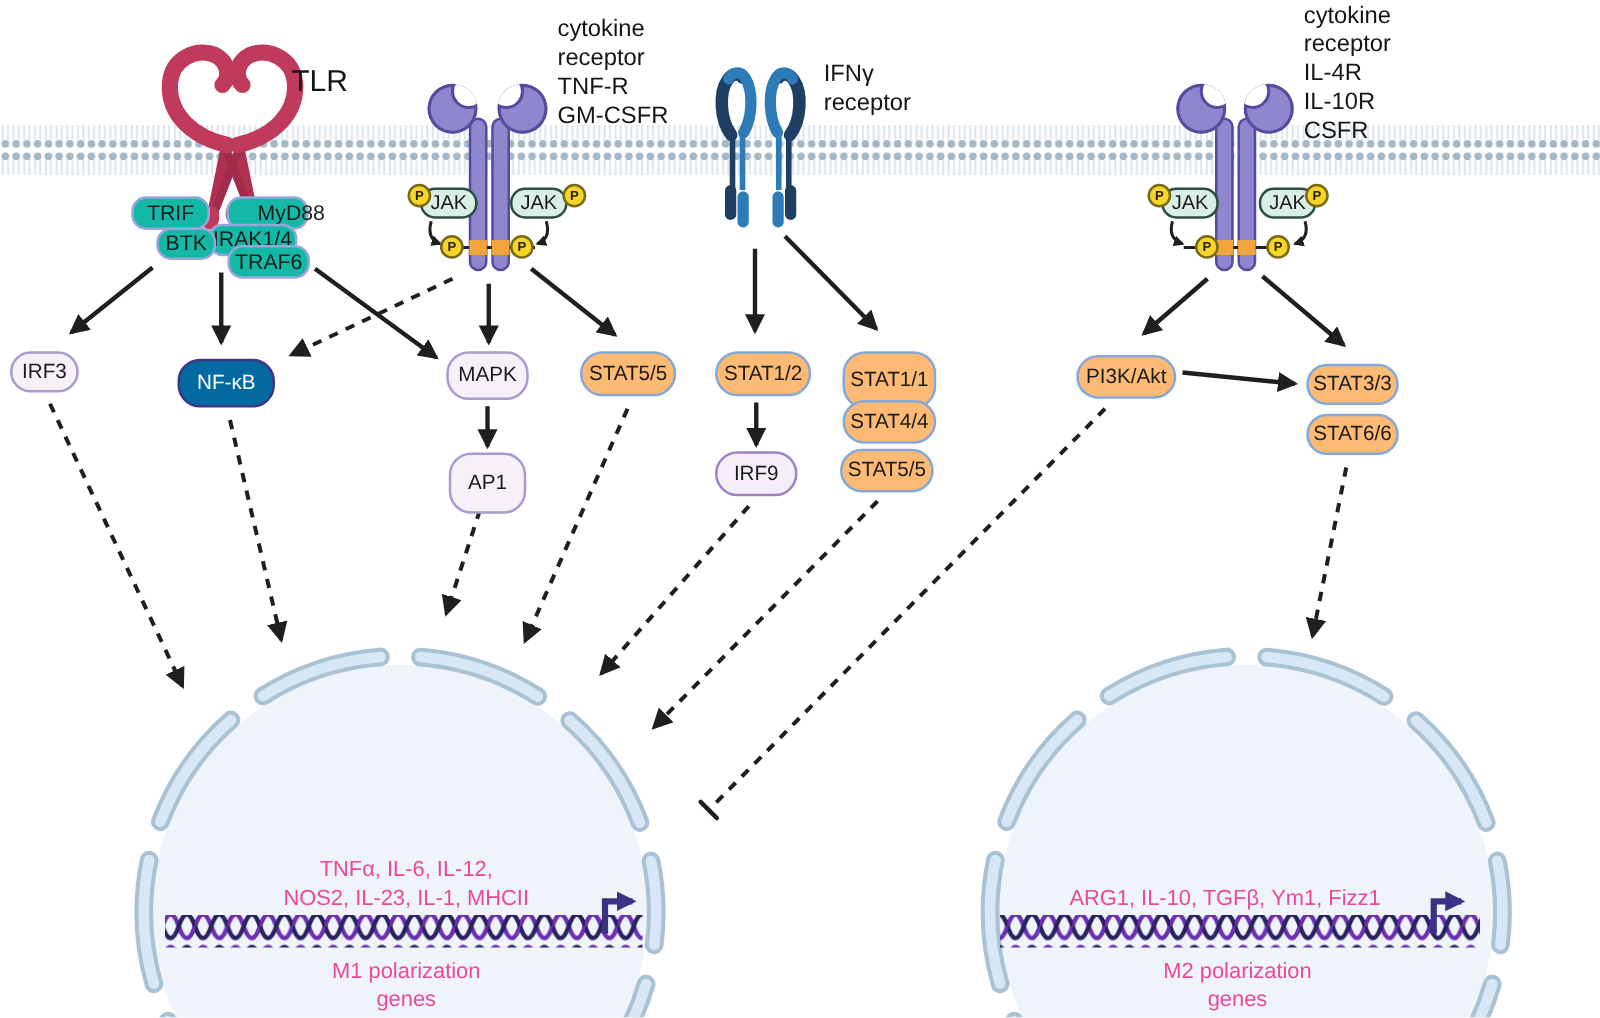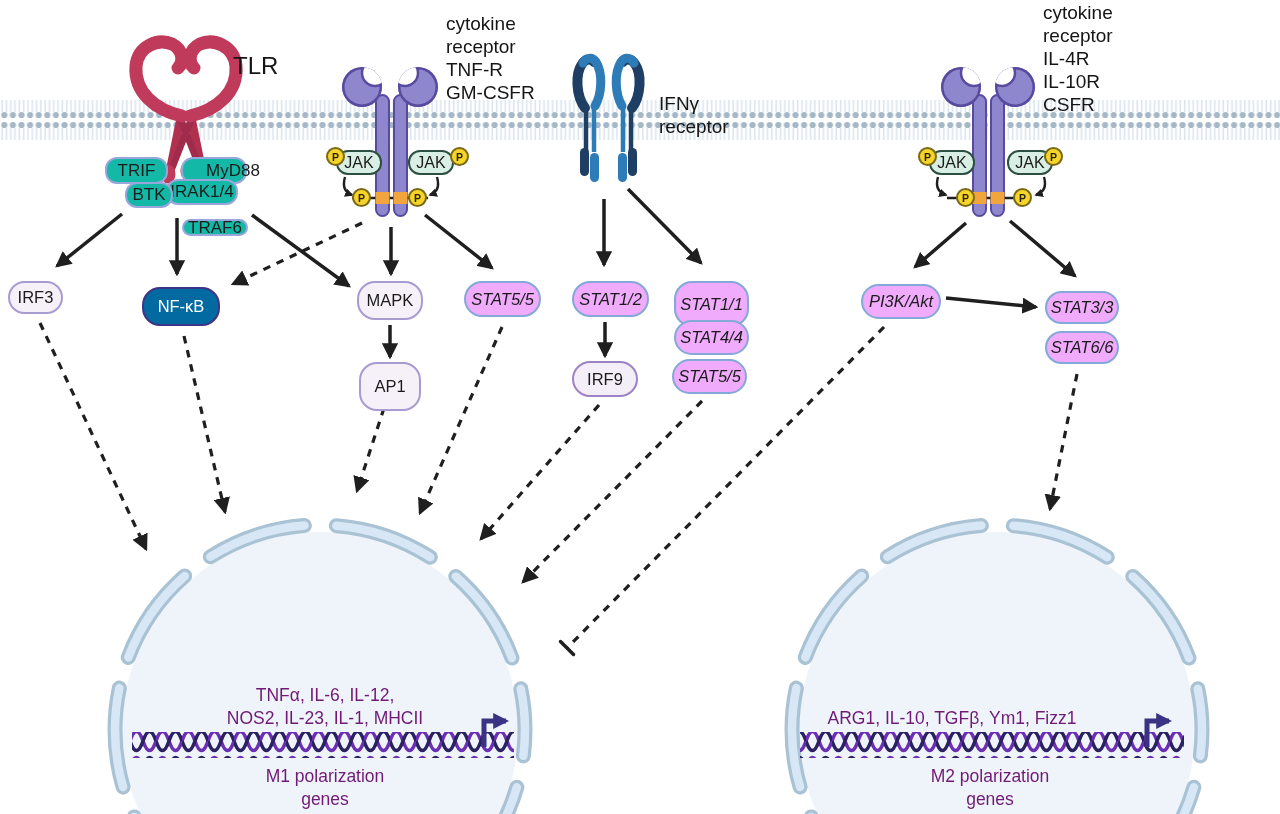--- a/index.html
+++ b/index.html
@@ -4,31 +4,31 @@
 <style>
   html,body{margin:0;padding:0;background:#fff;}
   .stage{position:relative;width:1280px;height:814px;background:#fff;overflow:hidden;
          font-family:"Liberation Sans",sans-serif;color:#1b1b1b;}
   .stage svg.base{position:absolute;left:0;top:0;z-index:1;}
   .lbl{position:absolute;z-index:3;white-space:pre-line;font-size:19px;line-height:23px;color:#151515;}
   .pill{position:absolute;z-index:3;display:flex;align-items:center;justify-content:center;
         font-size:16.5px;border-radius:18px;box-sizing:border-box;}
   .t-lav{background:#f6f1f9;border:2.5px solid #a89bd1;text-align:right;}
   .t-irf9{background:#f3eef8;border:2.5px solid #9d83c5;}
-  .t-blue{background:#f0abfc;border:2.5px solid #84a8d8;font-style:italic;}
+  .t-blue{background:#fdba74;border:2.5px solid #84a8d8;}
   .t-nfkb{background:#0369a1;border:2.5px solid #3d3585;color:#fff;}
   .adapter{position:absolute;z-index:3;display:flex;align-items:center;justify-content:center;
         font-size:17px;background:#14b8a6;border:2px solid #98a6dc;border-radius:12px;box-sizing:border-box;}
   .jak{position:absolute;z-index:3;display:flex;align-items:center;justify-content:center;
         font-size:16px;background:#d9efe6;border:2px solid #2c4f41;border-radius:12px;box-sizing:border-box;}
   .pcirc{position:absolute;z-index:4;width:19px;height:19px;border-radius:50%;background:#f6d42a;
         border:2px solid #7a6a15;display:flex;align-items:center;justify-content:center;
         font-size:10.5px;font-weight:bold;color:#26220a;box-sizing:border-box;}
   .nuctext{position:absolute;z-index:3;white-space:pre-line;text-align:center;
-        font-size:17.5px;line-height:23px;color:#701a75;}
+        font-size:17.5px;line-height:23px;color:#ec4899;}
 </style>
 </head>
 <body>
 
 <div class="stage">
 
 <svg class="base" width="1280" height="814" viewBox="0 0 1280 814">
   <defs>
     <marker id="ah" viewBox="0 0 10 10" refX="8.5" refY="5" markerWidth="4.6" markerHeight="4.6" orient="auto" markerUnits="strokeWidth">
           <path d="M0,0 L10,5 L0,10 z" fill="#1f1f1f"></path>
@@ -181,33 +181,33 @@
     <line x1="884" y1="327" x2="567" y2="648"></line>
   </g>
   <line x1="560.5" y1="641.5" x2="573.5" y2="654.5" stroke="#1f1f1f" stroke-width="3.5" stroke-linecap="round"></line>
 </svg>
 
 <div class="lbl" style="left:233px;top:54px;font-size:24px;">TLR</div>
 <div class="lbl" style="left:446px;top:12px;">cytokine
 receptor
 TNF-R
 GM-CSFR</div>
-<div class="lbl" style="left:659px;top:48px;margin-top:44px;">IFNγ
+<div class="lbl" style="left:659px;top:48px;">IFNγ
 receptor</div>
 <div class="lbl" style="left:1043px;top:1px;">cytokine
 receptor
 IL-4R
 IL-10R
 CSFR</div>
 
 <div class="adapter" style="left:105px;top:157px;width:63px;height:27px;">TRIF</div>
 <div class="adapter" style="left:181px;top:157px;width:66px;height:27px;padding-left:38px;">MyD88</div>
 <div class="adapter" style="left:166px;top:179px;width:72px;height:26px;">IRAK1/4</div>
 <div class="adapter" style="left:125px;top:182px;width:48px;height:26px;">BTK</div>
-<div class="adapter" style="left:182px;top:196px;width:66px;height:17px;margin-top:23px;">TRAF6</div>
+<div class="adapter" style="left:182px;top:196px;width:66px;height:27px;">TRAF6</div>
 
 <div class="jak" style="left:336px;top:150px;width:46px;height:25px;">JAK</div>
 <div class="jak" style="left:408px;top:150px;width:46px;height:25px;">JAK</div>
 <div class="jak" style="left:929px;top:150px;width:46px;height:25px;">JAK</div>
 <div class="jak" style="left:1007px;top:150px;width:46px;height:25px;">JAK</div>
 
 <div class="pcirc" style="left:326px;top:147px;">P</div>
 <div class="pcirc" style="left:450px;top:147px;">P</div>
 <div class="pcirc" style="left:352px;top:188px;">P</div>
 <div class="pcirc" style="left:408px;top:188px;">P</div>
@@ -227,17 +227,17 @@
 <div class="pill t-blue" style="left:674px;top:320px;width:75px;height:35px;">STAT4/4</div>
 <div class="pill t-blue" style="left:672px;top:359px;width:75px;height:35px;">STAT5/5</div>
 <div class="pill t-blue" style="left:861px;top:284px;width:80px;height:35px;">PI3K/Akt</div>
 <div class="pill t-blue" style="left:1045px;top:291px;width:74px;height:33px;">STAT3/3</div>
 <div class="pill t-blue" style="left:1045px;top:331px;width:74px;height:33px;">STAT6/6</div>
 
 <div class="nuctext" style="left:170px;top:684px;width:310px;">TNFα, IL-6, IL-12,
 NOS2, IL-23, IL-1, MHCII</div>
 <div class="nuctext" style="left:175px;top:765px;width:300px;">M1 polarization
 genes</div>
-<div class="nuctext" style="left:752px;top:707px;width:400px;">ARG1, IL-10, TGFβ, Ym1, Fizz1</div>
+<div class="nuctext" style="left:780px;top:707px;width:400px;">ARG1, IL-10, TGFβ, Ym1, Fizz1</div>
 <div class="nuctext" style="left:790px;top:765px;width:400px;">M2 polarization
 genes</div>
 
 </div>
 
 </body></html>

